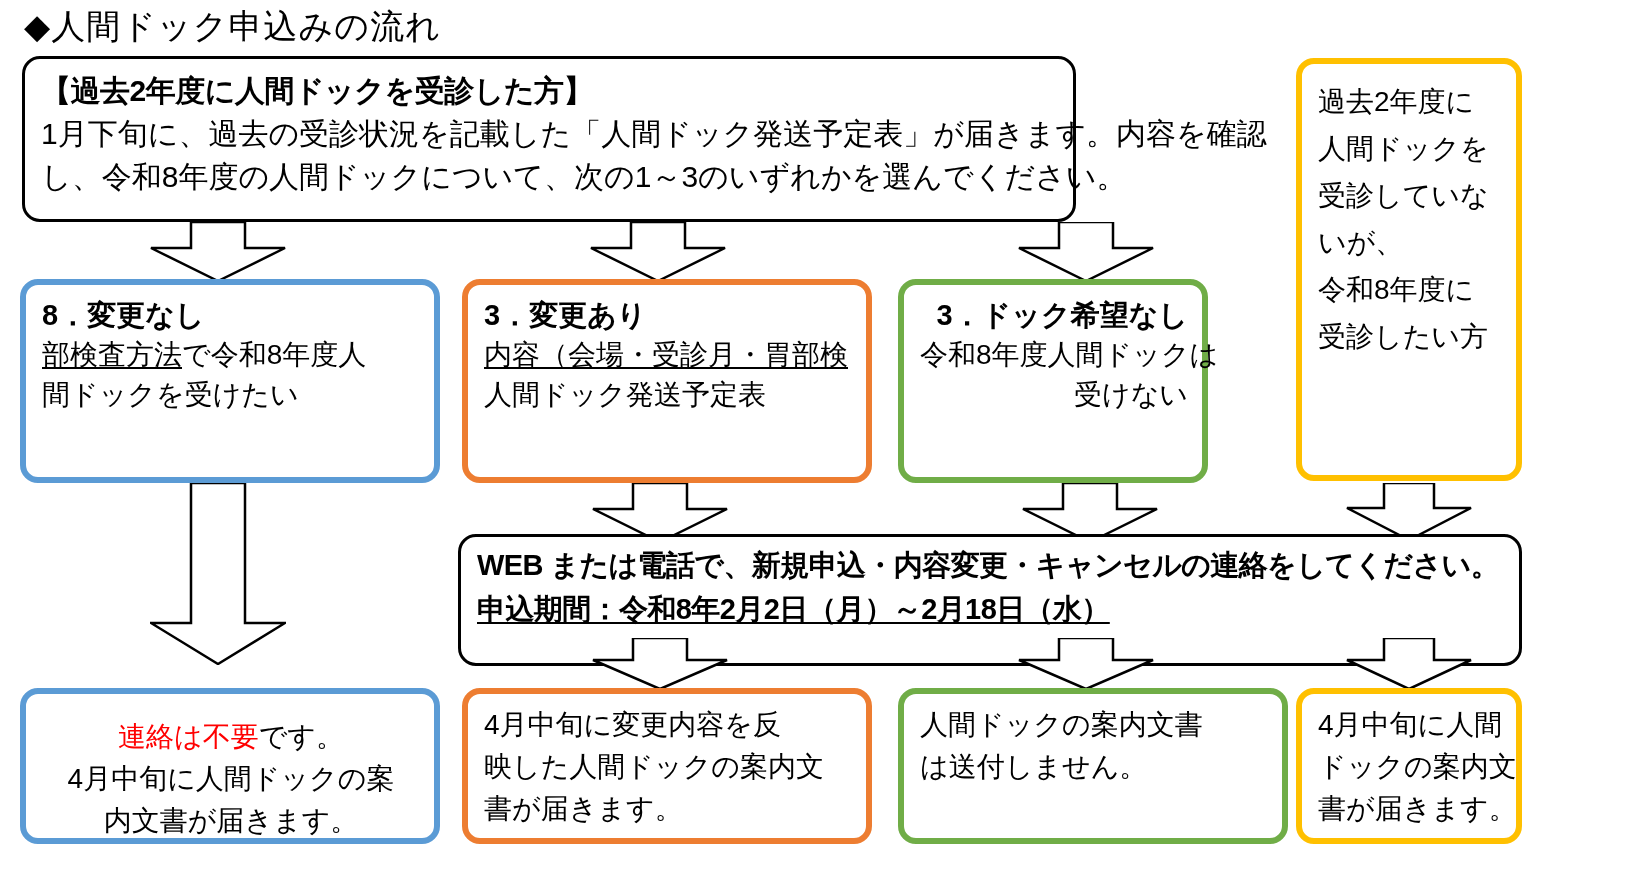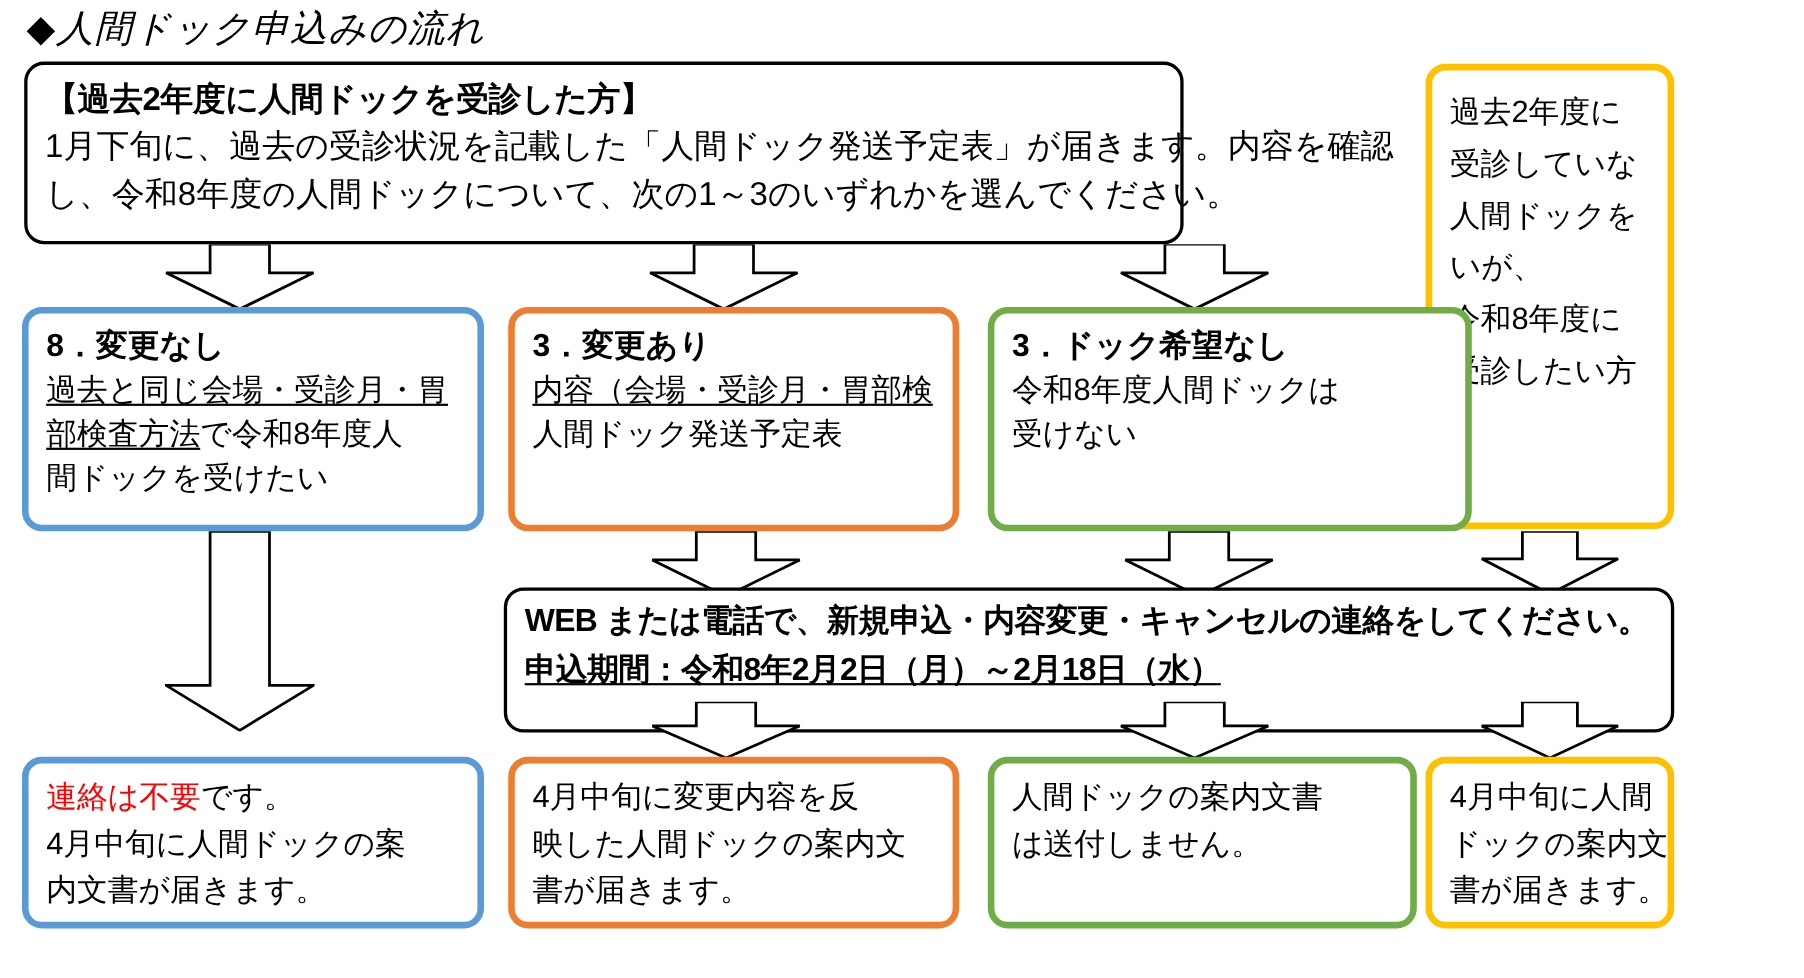--- a/index.html
+++ b/index.html
@@ -22,21 +22,20 @@
   .abs { position: absolute; }
 
   
   #title {
     left: 24px;
     top: 6px;
     font-size: 34px;
     line-height: 40px;
     letter-spacing: 1px;
     white-space: nowrap;
-    font-style: italic;
   }
 
   
   .box {
     box-sizing: border-box;
     background: #ffffff;
     border-style: solid;
     border-radius: 18px;
   }
   .box.black  { border-color: #000000; border-width: 3px; }
@@ -89,22 +88,22 @@
     <div class="inner">
       <div class="ln h">【過去2年度に人間ドックを受診した方】</div>
       <div class="ln">1月下旬に、過去の受診状況を記載した「人間ドック発送予定表」が届きます。内容を確認</div>
       <div class="ln">し、令和8年度の人間ドックについて、次の1～3のいずれかを選んでください。</div>
     </div>
   </div>
 
   <div class="abs box yellow" id="yellowbox" style="left:1296px; top:58px; width:226px; height:423px;">
     <div class="inner" style="padding-top:14px;">
       <div class="ln">過去2年度に</div>
+      <div class="ln">人間ドックを</div>
       <div class="ln">受診していな</div>
-      <div class="ln">人間ドックを</div>
       <div class="ln">いが、</div>
       <div class="ln">令和8年度に</div>
       <div class="ln">受診したい方</div>
     </div>
   </div>
 
   <div class="arrow" style="left:150px; top:222px;">
     <svg width="136" height="60" viewBox="0 0 136 60">
       <polygon points="41,0 95,0 95,26 135,26 68,59 1,26 41,26" fill="#ffffff" stroke="#000000" stroke-width="2.5"></polygon>
     </svg>
@@ -116,35 +115,34 @@
   </div>
   <div class="arrow" style="left:1018px; top:222px;">
     <svg width="136" height="60" viewBox="0 0 136 60">
       <polygon points="41,0 95,0 95,26 135,26 68,59 1,26 41,26" fill="#ffffff" stroke="#000000" stroke-width="2.5"></polygon>
     </svg>
   </div>
 
   <div class="abs box blue optbox" style="left:20px; top:279px; width:420px; height:204px;">
     <div class="inner">
       <div class="ln h">8．変更なし</div>
-      <div class="ln"><span class="ul">過去と同じ会場・受診月・胃</span></div>
       <div class="ln"><span class="ul">部検査方法</span><span>で令和8年度人</span></div>
       <div class="ln">間ドックを受けたい</div>
     </div>
   </div>
 
   <div class="abs box orange optbox" style="left:462px; top:279px; width:410px; height:204px;">
     <div class="inner">
       <div class="ln h">3．変更あり</div>
       <div class="ln"><span class="ul">内容（会場・受診月・胃部検</span></div>
       <div class="ln">人間ドック発送予定表</div>
     </div>
   </div>
 
-  <div class="abs box green optbox" style="left:898px; top:279px; width:440px; height:204px;">
+  <div class="abs box green optbox" style="left:898px; top:279px; width:310px; height:204px;text-align:right;">
     <div class="inner">
       <div class="ln h">3．ドック希望なし</div>
       <div class="ln">令和8年度人間ドックは</div>
       <div class="ln">受けない</div>
     </div>
   </div>
 
   <div class="arrow" style="left:592px; top:483px;">
     <svg width="136" height="60" viewBox="0 0 136 60">
       <polygon points="41,0 95,0 95,26 135,26 68,59 1,26 41,26" fill="#ffffff" stroke="#000000" stroke-width="2.5"></polygon>
@@ -184,21 +182,21 @@
       <polygon points="41,0 95,0 95,22 135,22 68,51 1,22 41,22" fill="#ffffff" stroke="#000000" stroke-width="2.5"></polygon>
     </svg>
   </div>
   <div class="arrow" style="left:1346px; top:638px;">
     <svg width="126" height="52" viewBox="0 0 126 52">
       <polygon points="38,0 88,0 88,22 125,22 63,51 1,22 38,22" fill="#ffffff" stroke="#000000" stroke-width="2.5"></polygon>
     </svg>
   </div>
 
   <div class="abs box blue resbox" style="left:20px; top:688px; width:420px; height:156px;">
-    <div class="inner" style="padding-top:10px;">
+    <div class="inner" style="padding-top:22px;text-align:center;">
       <div class="ln"><span class="red">連絡は不要</span><span>です。</span></div>
       <div class="ln">4月中旬に人間ドックの案</div>
       <div class="ln">内文書が届きます。</div>
     </div>
   </div>
 
   <div class="abs box orange resbox" style="left:462px; top:688px; width:410px; height:156px;">
     <div class="inner" style="padding-top:10px;">
       <div class="ln">4月中旬に変更内容を反</div>
       <div class="ln">映した人間ドックの案内文</div>

